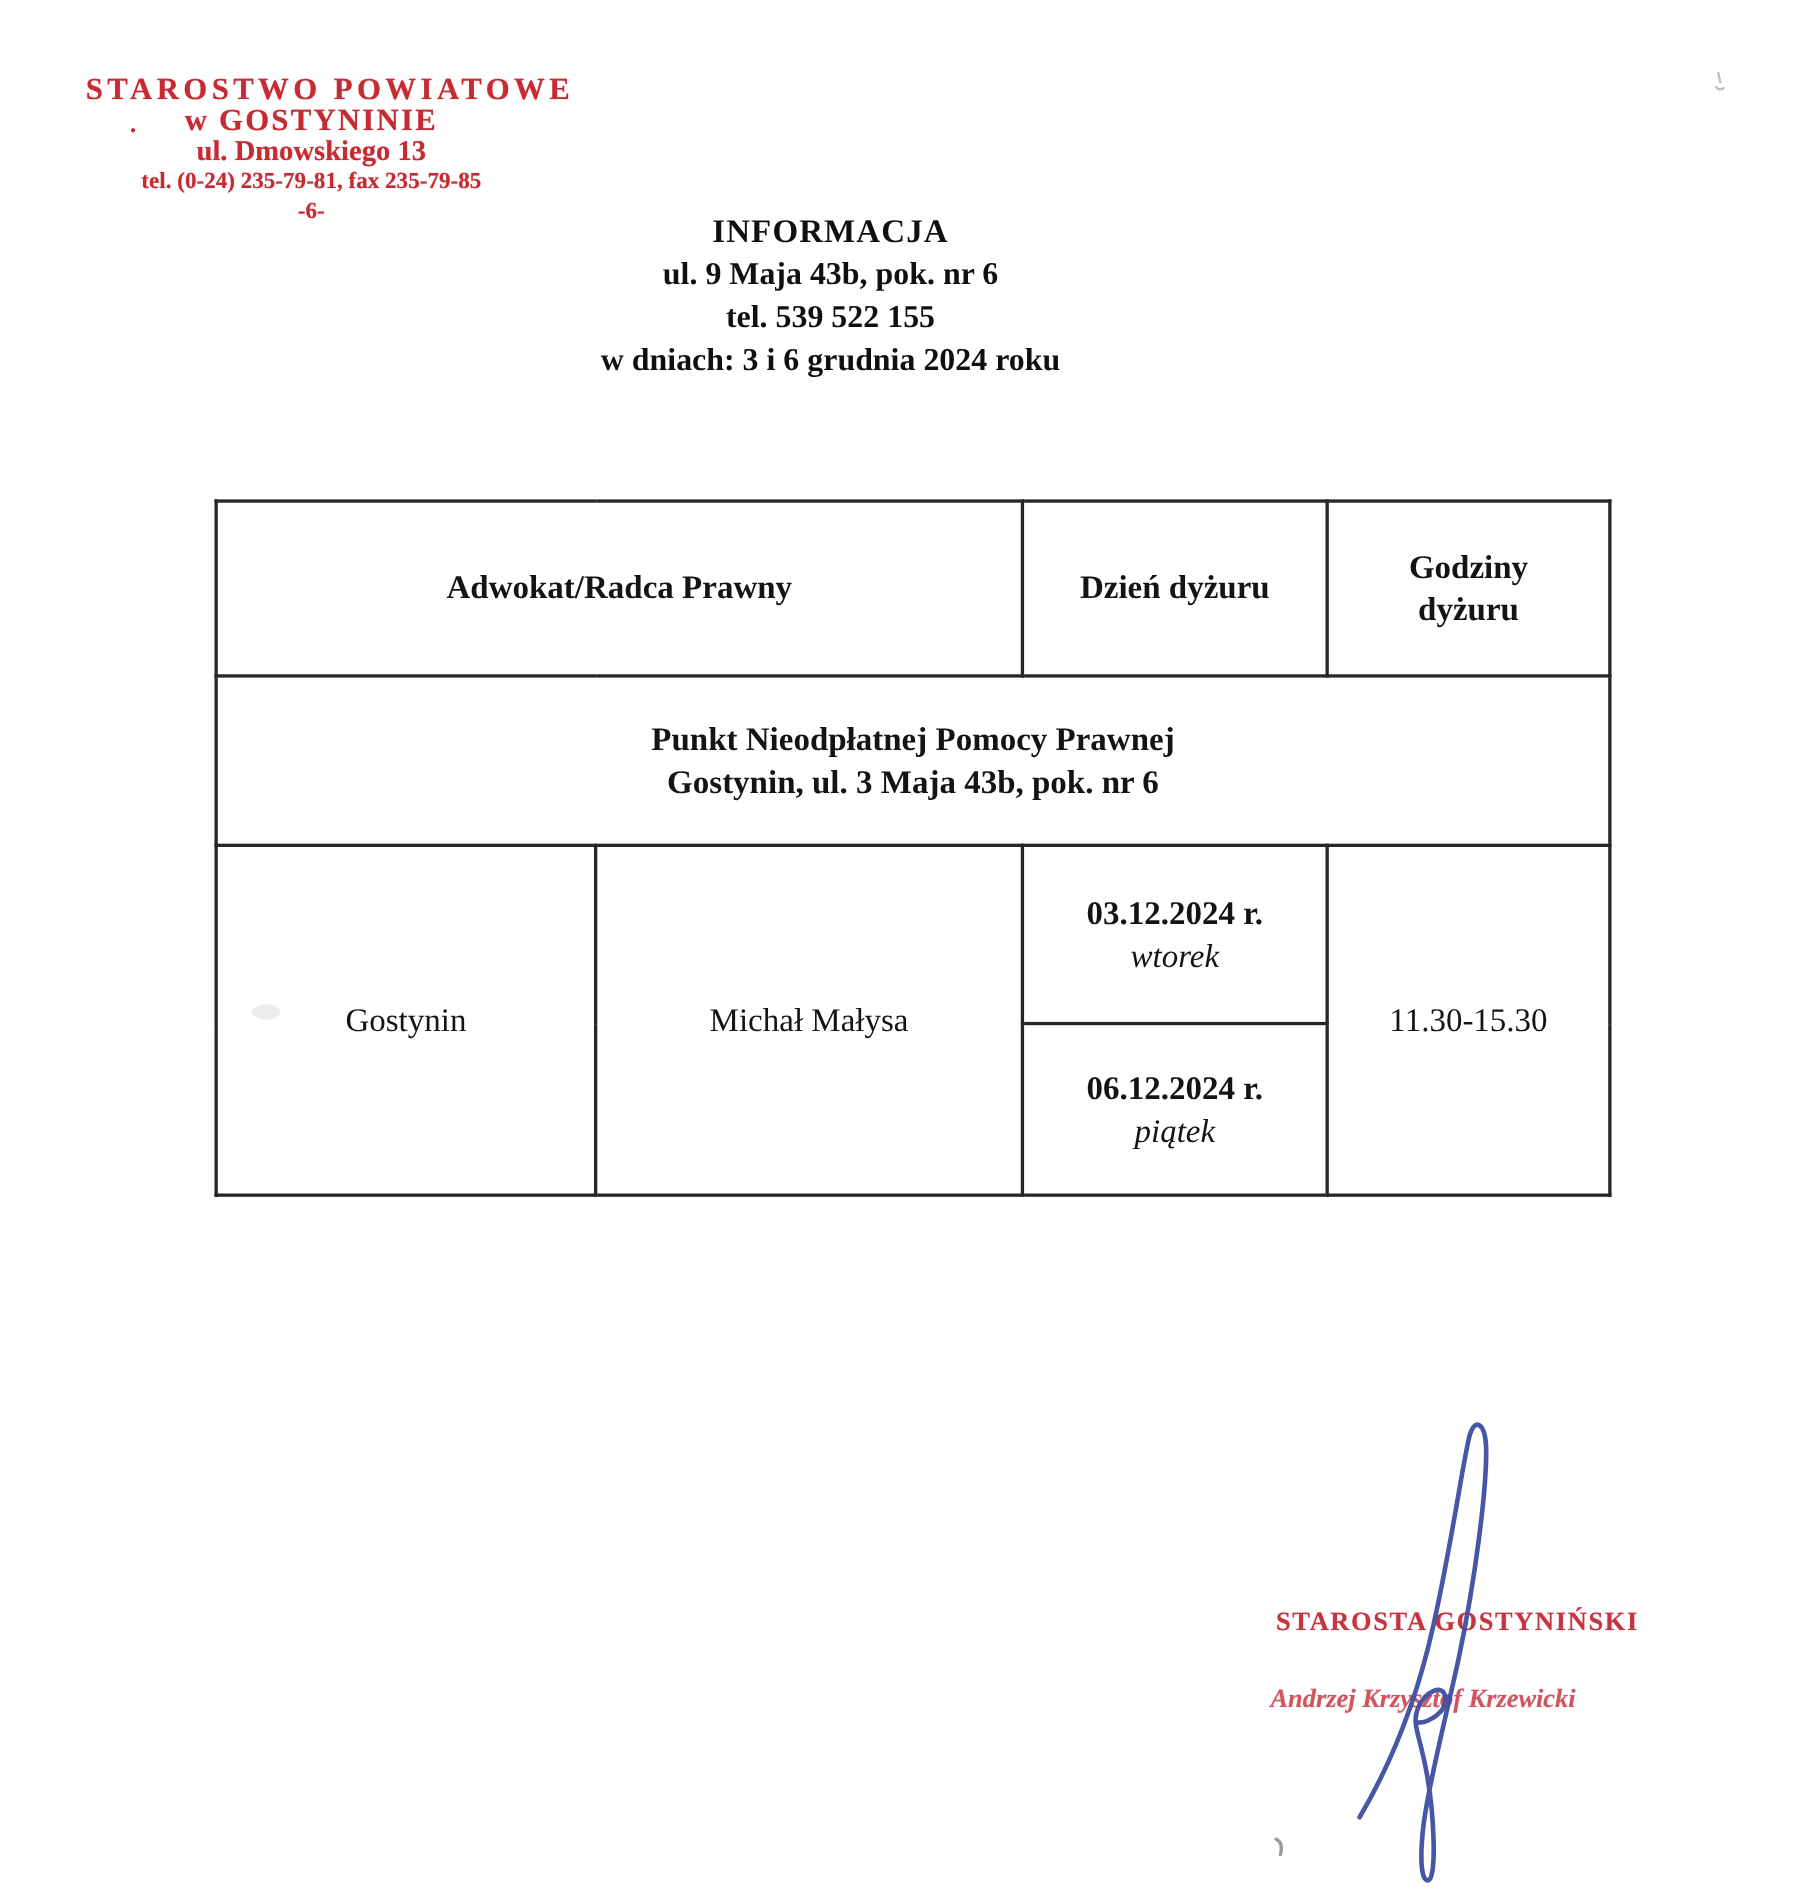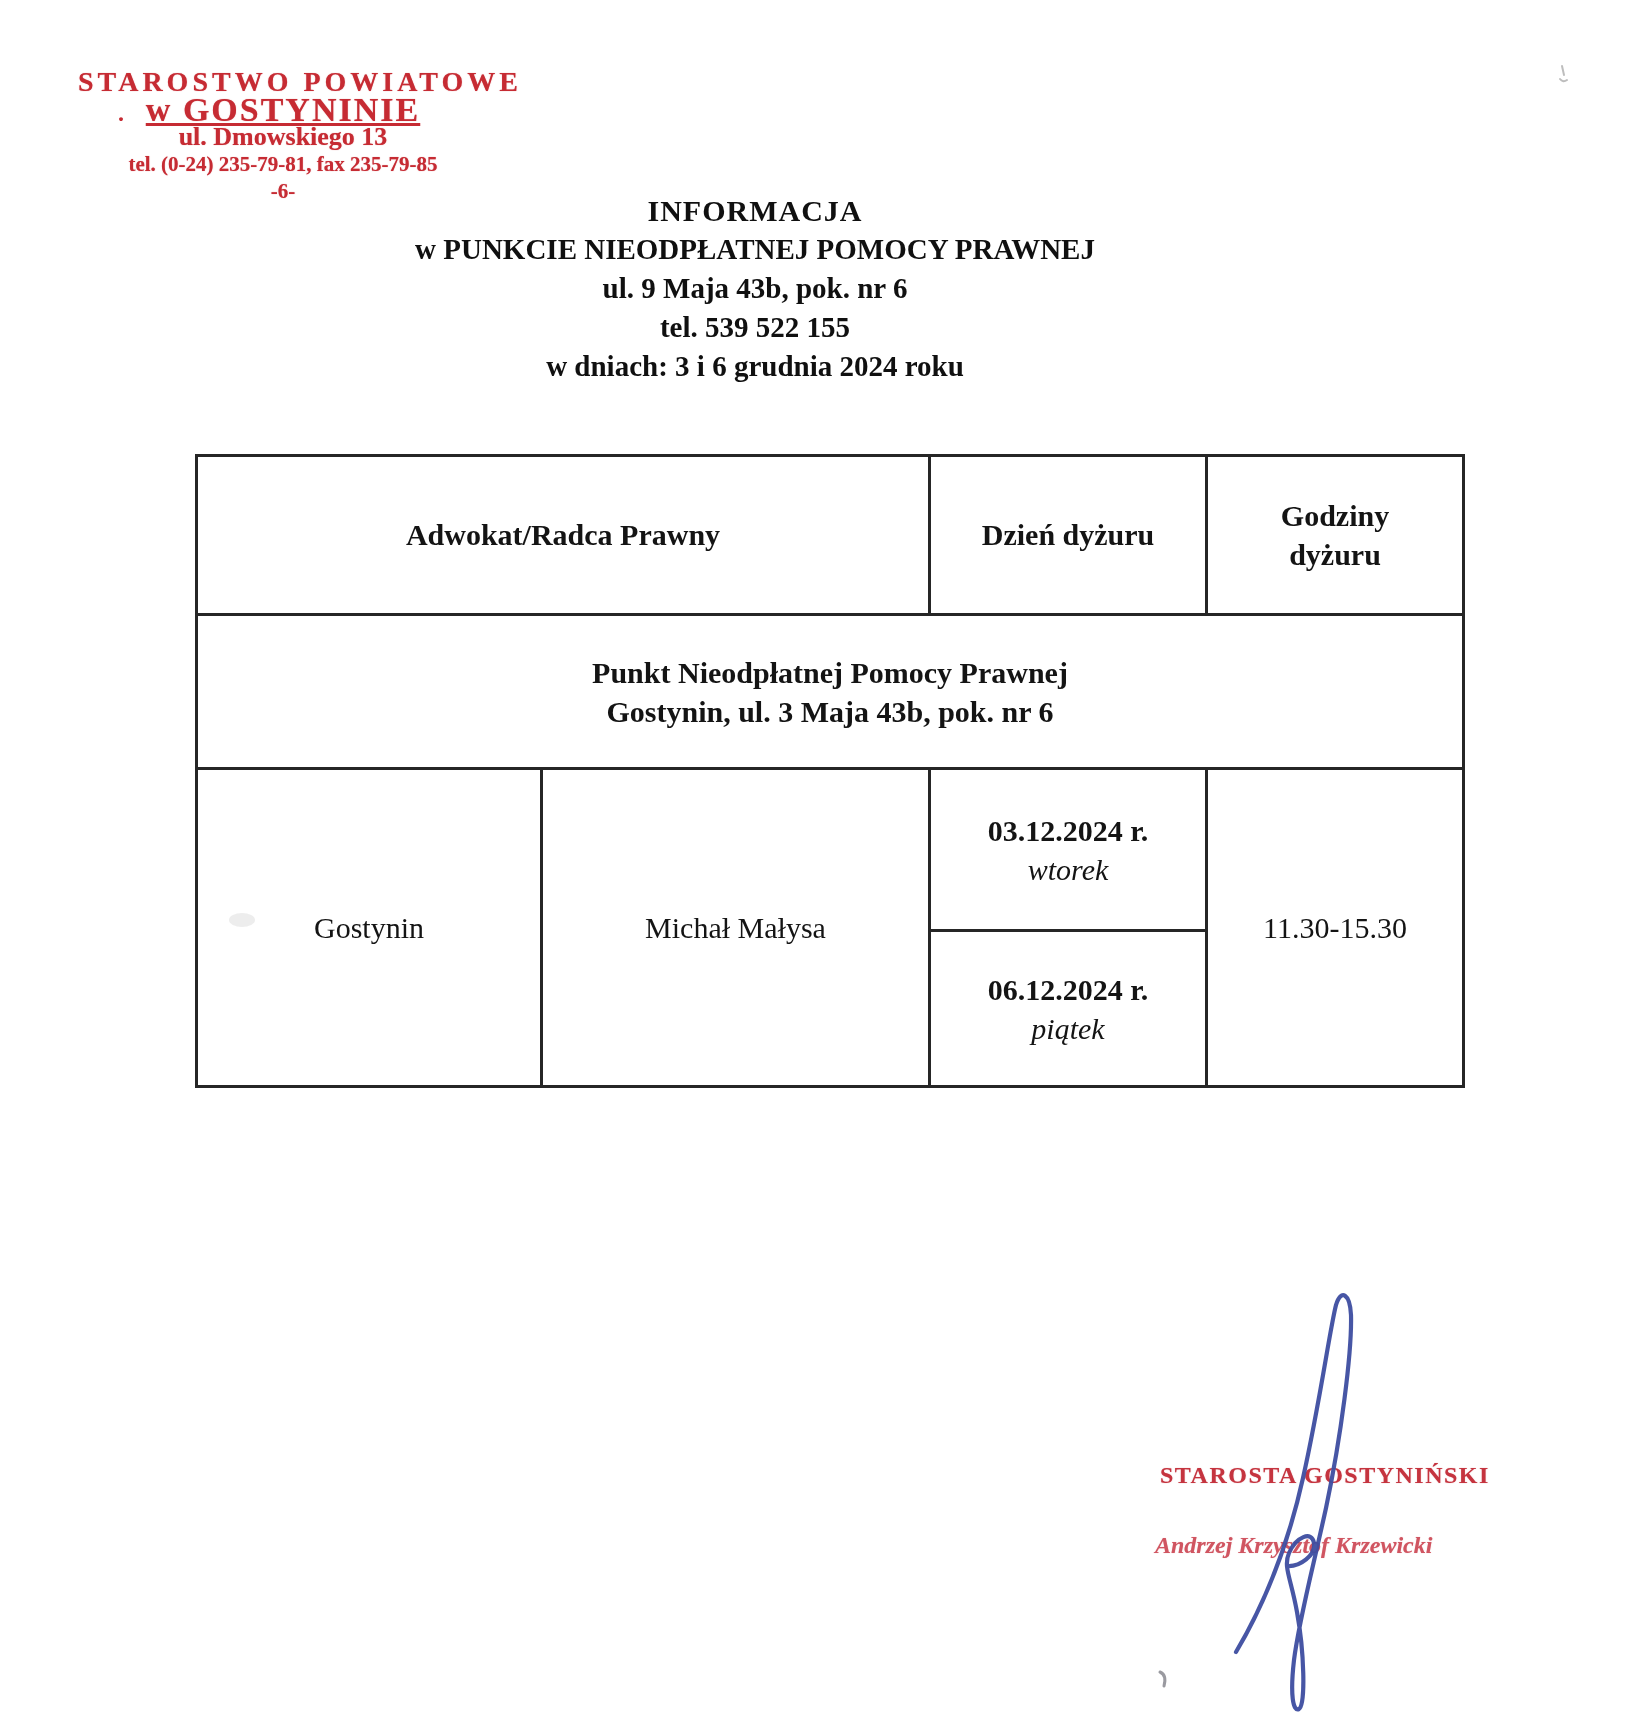--- a/index.html
+++ b/index.html
@@ -12,21 +12,21 @@
     color:#161616;
   }
   
   .stamp-top{
     position:absolute;left:78px;top:68px;width:410px;
     text-align:center;color:#c62b33;
     text-shadow:0 0 1px rgba(198,43,51,.55);
     line-height:27.5px;white-space:nowrap;
   }
   .stamp-top .s1{font-size:28px;font-weight:bold;letter-spacing:4px;}
-  .stamp-top .s2{font-size:34px;font-weight:bold;letter-spacing:2px;text-decoration:underline;}
+  .stamp-top .s2{font-size:28px;font-weight:bold;letter-spacing:2px;}
   .stamp-top .s3{font-size:26px;font-weight:bold;}
   .stamp-top .s4{font-size:21px;font-weight:bold;}
   .stamp-top .s5{font-size:21px;font-weight:bold;}
   .stamp-dot{position:absolute;left:118px;top:100px;color:#c62b33;font-size:24px;font-weight:bold;}
   
   .title-block{
     position:absolute;left:100px;top:191px;width:1310px;
     text-align:center;line-height:39px;color:#101010;
   }
   .title-block .t-head{font-size:30px;font-weight:bold;letter-spacing:1px;}
@@ -81,21 +81,20 @@
     <div class="s1">STAROSTWO POWIATOWE</div>
     <div class="s2">w GOSTYNINIE</div>
     <div class="s3">ul. Dmowskiego 13</div>
     <div class="s4">tel. (0-24) 235-79-81, fax 235-79-85</div>
     <div class="s5">-6-</div>
   </div>
   <span class="stamp-dot">.</span>
 
   <div class="title-block">
     <div class="t-head">INFORMACJA</div>
-    <div class="t-line">w PUNKCIE NIEODPŁATNEJ POMOCY PRAWNEJ</div>
     <div class="t-line">ul. 9 Maja 43b, pok. nr 6</div>
     <div class="t-line">tel. 539 522 155</div>
     <div class="t-line">w dniach: 3 i 6 grudnia 2024 roku</div>
   </div>
 
   <table class="schedule">
     <colgroup>
       <col style="width:345px">
         <col style="width:388px">
         <col style="width:277px">

